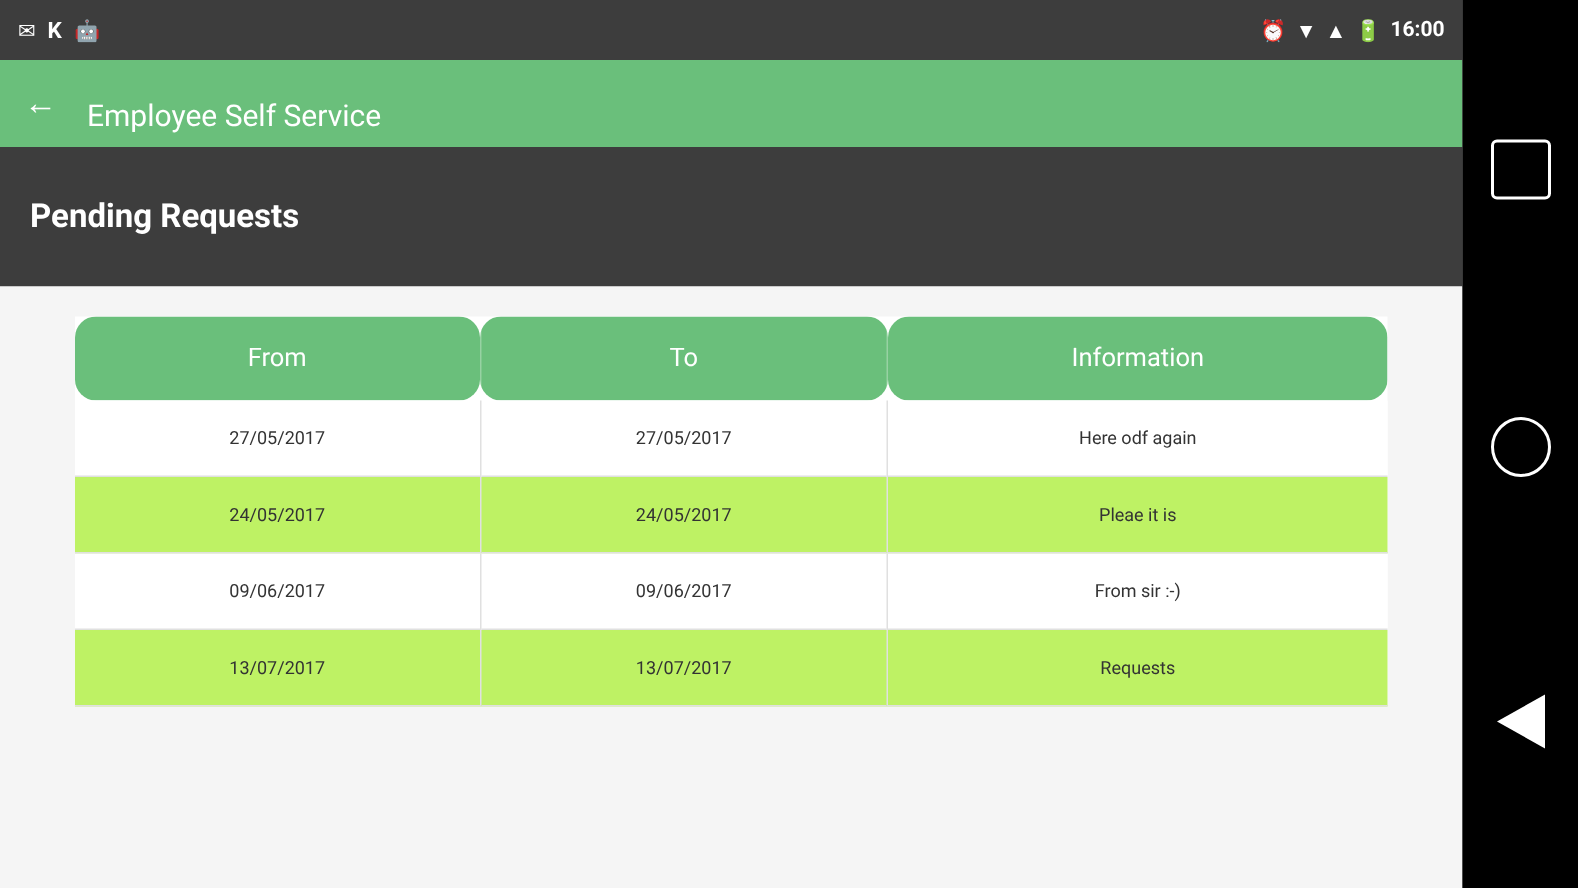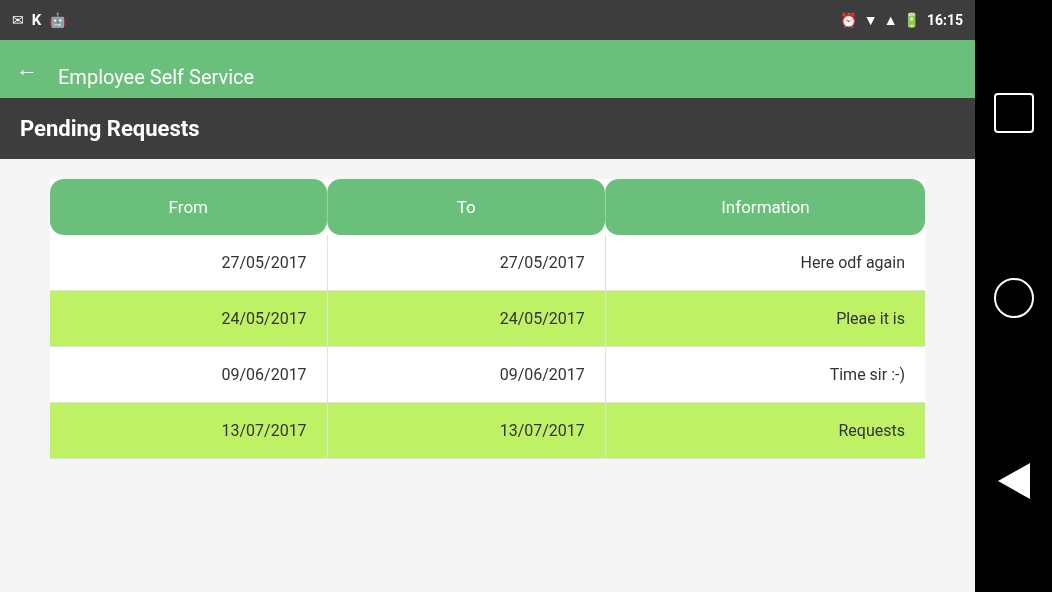--- a/index.html
+++ b/index.html
@@ -111,21 +111,21 @@
     #app-bar-title {
       color: #fff;
       font-size: 20px;
       font-weight: 400;
       margin-top: 16px;
     }
 
     
     #section-header {
       background: #3d3d3d;
-      padding: 18px 20px;
+      padding: 34px 20px;
     }
 
     #section-title {
       color: #fff;
       font-size: 22px;
       font-weight: bold;
     }
 
     
     #main-content {
@@ -166,23 +166,23 @@
 
     #requests-table tbody tr.row-highlighted {
       background: #bef264;
     }
 
     #requests-table tbody tr:not(.row-highlighted) {
       background: #fff;
     }
 
     #requests-table tbody td {
-      text-align: right;
+      text-align: center;
       padding: 18px 20px;
-      font-size: 16px;
+      font-size: 12px;
       color: #333;
       border-right: 1px solid #e0e0e0;
     }
 
     #requests-table tbody td:last-child {
       border-right: none;
     }
   </style>
 </head>
 <body>
@@ -193,21 +193,21 @@
     <div id="status-bar-left">
       <span class="status-icon">✉</span>
       <span class="status-icon" style="font-weight:bold;font-size:15px;">K</span>
       <span class="status-icon">🤖</span>
     </div>
     <div id="status-bar-right">
       <span class="status-icon">⏰</span>
       <span class="status-icon">▼</span>
       <span class="status-icon">▲</span>
       <span class="status-icon">🔋</span>
-      <span>16:15</span>
+      <span>16:00</span>
     </div>
   </div>
 
   <div id="app-bar">
     <span id="back-icon">←</span>
     <span id="app-bar-title">Employee Self Service</span>
   </div>
 
   <div id="section-header">
     <span id="section-title">Pending Requests</span>
@@ -230,21 +230,21 @@
             <td>Here odf again</td>
           </tr>
           <tr class="row-highlighted">
             <td>24/05/2017</td>
             <td>24/05/2017</td>
             <td>Pleae it is</td>
           </tr>
           <tr>
             <td>09/06/2017</td>
             <td>09/06/2017</td>
-            <td>Time sir :-)</td>
+            <td>From sir :-)</td>
           </tr>
           <tr class="row-highlighted">
             <td>13/07/2017</td>
             <td>13/07/2017</td>
             <td>Requests</td>
           </tr>
         </tbody>
     </table>
   </div>
 </div>

